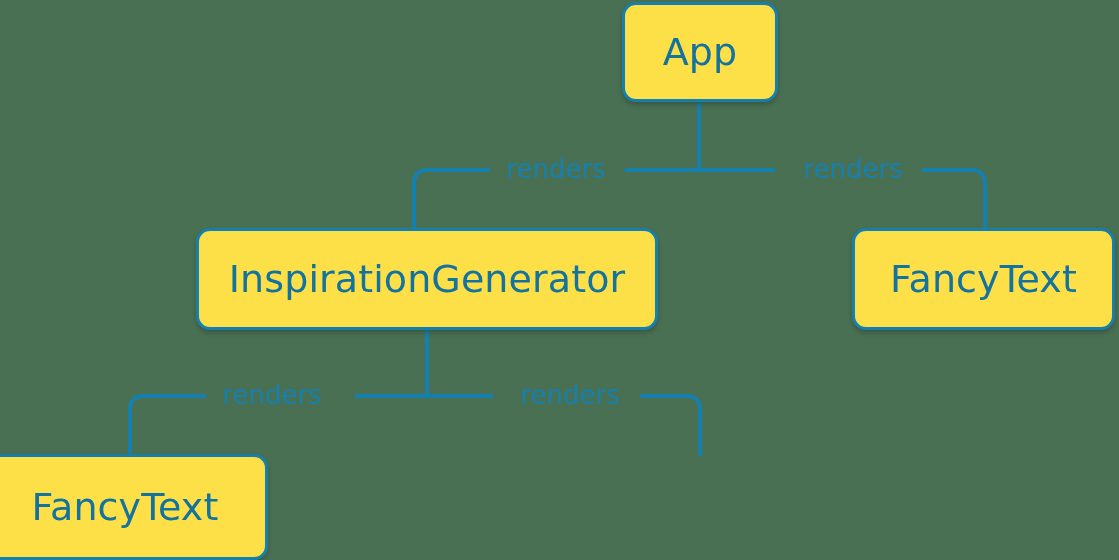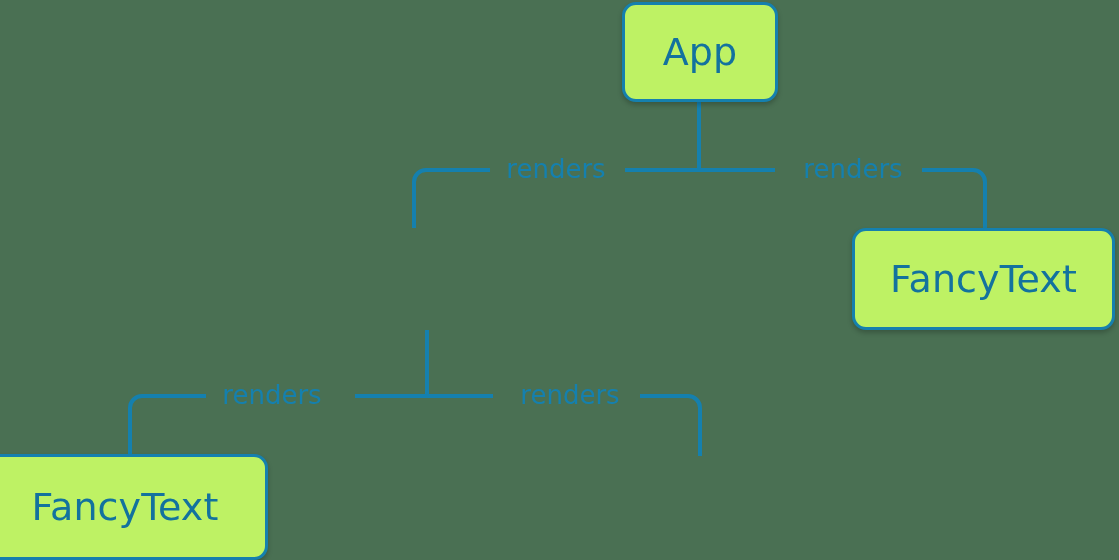--- a/index.html
+++ b/index.html
@@ -19,21 +19,21 @@
     position: absolute;
     left: 0;
     top: 0;
     width: 1119px;
     height: 560px;
     pointer-events: none;
   }
   .node-box {
     position: absolute;
     box-sizing: border-box;
-    background: #bef264;
+    background: #fde047;
     border: 3px solid #1580ae;
     border-radius: 14px;
     display: flex;
     align-items: center;
     justify-content: center;
     box-shadow: 0 3px 5px rgba(0,0,0,0.22);
     z-index: 2;
   }
   .node-label {
     color: #13729e;
@@ -94,20 +94,23 @@
   <div class="edge-label" id="edge-label-app-fancytext">renders</div>
 
   <div class="edge-label" id="edge-label-insp-fancytext">renders</div>
 
   <div class="edge-label" id="edge-label-insp-copyright">renders</div>
 
   <div class="node-box" id="node-app">
     <span class="node-label">App</span>
   </div>
 
+  <div class="node-box" id="node-inspiration">
+    <span class="node-label">InspirationGenerator</span>
+  </div>
 
   <div class="node-box" id="node-fancytext-right">
     <span class="node-label">FancyText</span>
   </div>
 
   <div class="node-box" id="node-fancytext-left">
     <span class="node-label">FancyText</span>
   </div>
 
 

